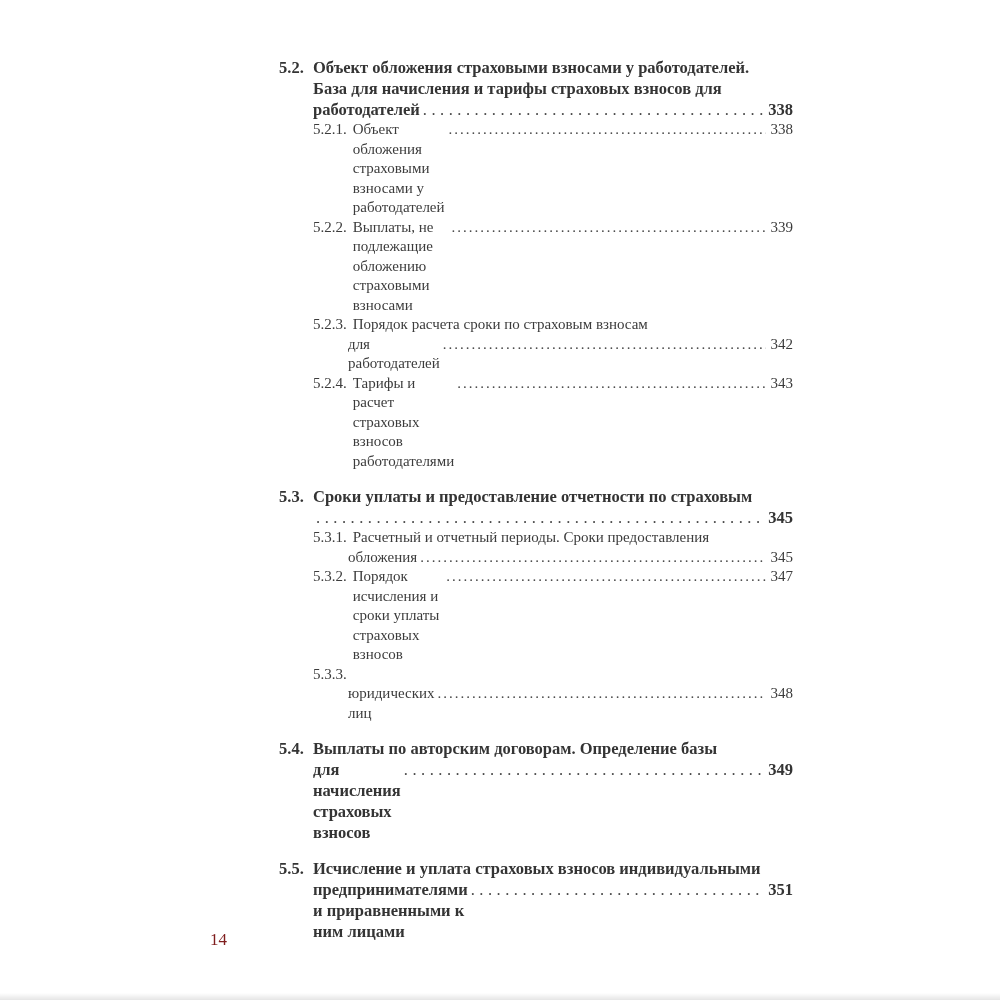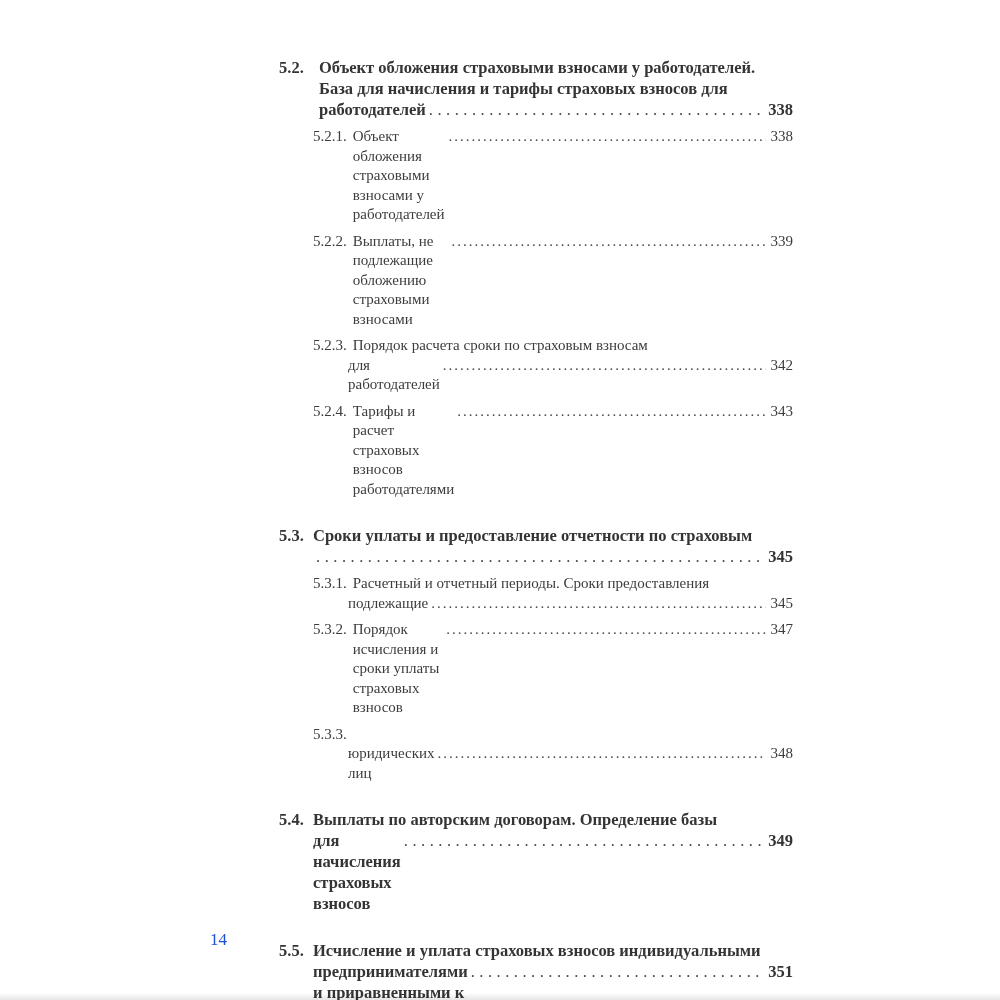--- a/index.html
+++ b/index.html
@@ -51,40 +51,39 @@
     letter-spacing: 2px;
   }
   .pg {
     margin-left: 5px;
     flex: 0 0 auto;
   }
   .section {
     font-weight: bold;
     font-size: 16.5px;
     line-height: 21px;
-    margin-top: 26px;
+    margin-top: 15px;
     color: #343434;
   }
   .section .dots { letter-spacing: 4.5px; }
   .subsection {
     font-size: 15px;
     line-height: 19.5px;
-    margin-top: 7px;
     margin-left: 34px;
     color: #3c3c3c;
   }
   .subsection .inline-num { margin-right: 6px; }
   .subsection .cont { padding-left: 35px; justify-content: center; }
-  .entry:first-child { margin-top: 0; gap: 6px; }
+  .entry:first-child { margin-top: 0; }
   .footer-page-number {
     position: absolute;
     left: 210px;
     top: 930px;
     font-size: 17px;
-    color: #1d4ed8;
+    color: #7f1d1d;
   }
   .bottom-shade {
     position: absolute;
     left: 0;
     bottom: 0;
     width: 100%;
     height: 7px;
     background: linear-gradient(to bottom, rgba(0,0,0,0), rgba(0,0,0,0.10));
     pointer-events: none;
   }
@@ -165,21 +164,21 @@
           </div>
         </div>
       </div>
       <div class="entry subsection">
         <div class="body">
           <div class="line">
             <span class="inline-num">5.3.1.</span>
             <span class="txt">Расчетный и отчетный периоды. Сроки предоставления</span>
           </div>
           <div class="line cont">
-            <span class="txt">подлежащие</span>
+            <span class="txt">обложения</span>
             <span class="dots">............................................................................................................................................................................................................................</span>
             <span class="pg">345</span>
           </div>
         </div>
       </div>
       <div class="entry subsection">
         <div class="body">
           <div class="line">
             <span class="inline-num">5.3.2.</span>
             <span class="txt">Порядок исчисления и сроки уплаты страховых взносов</span>

